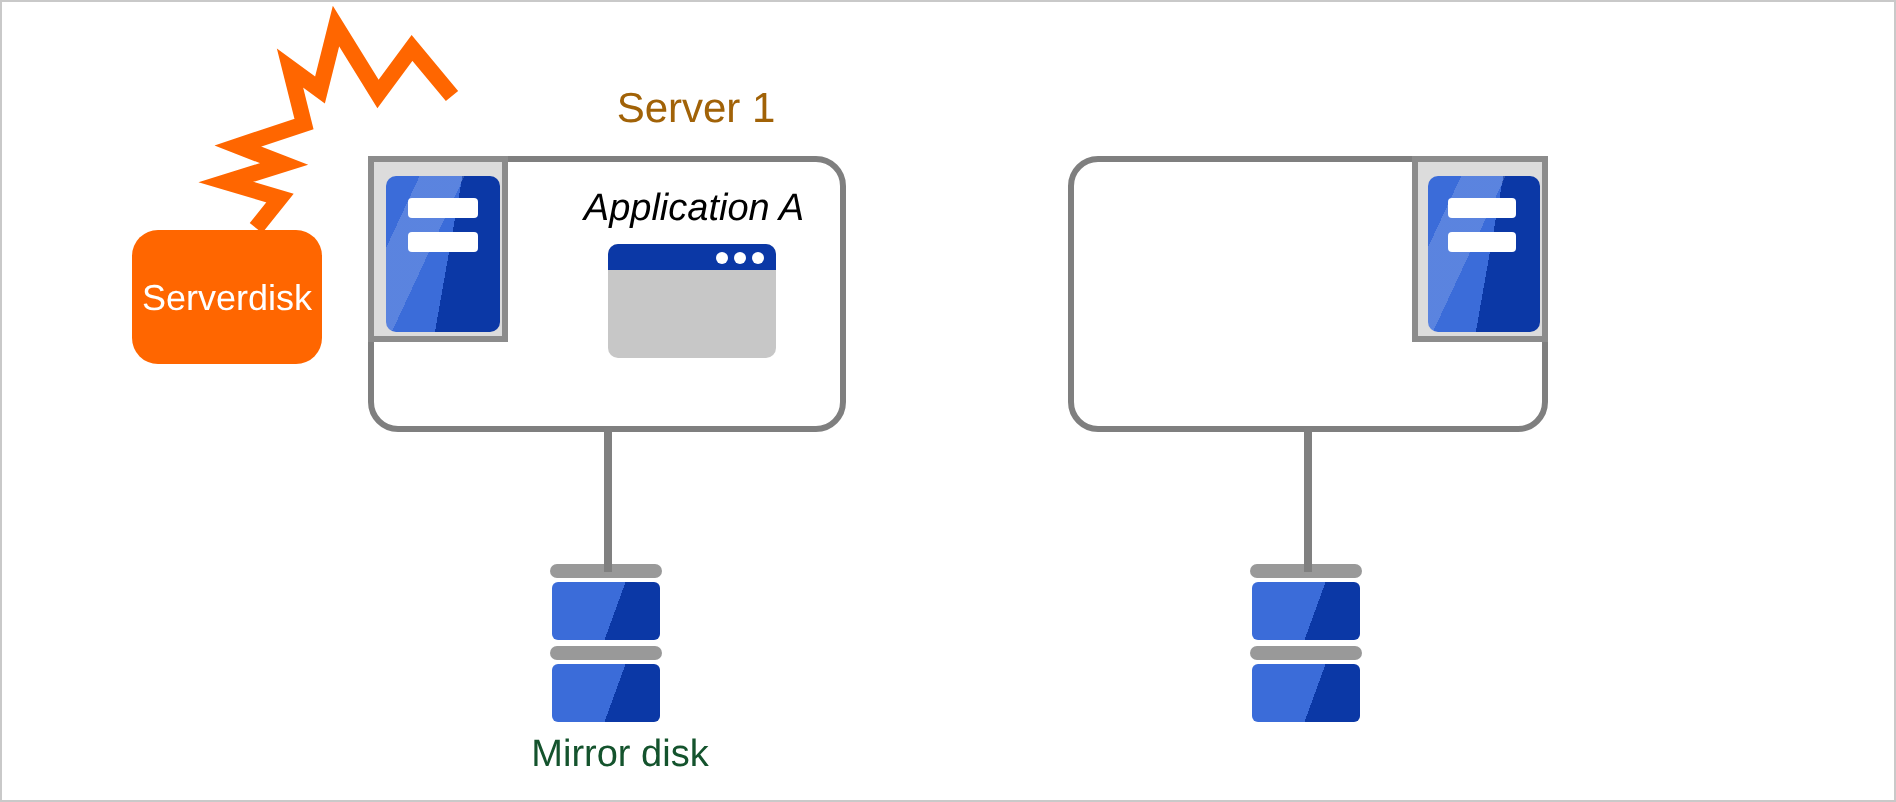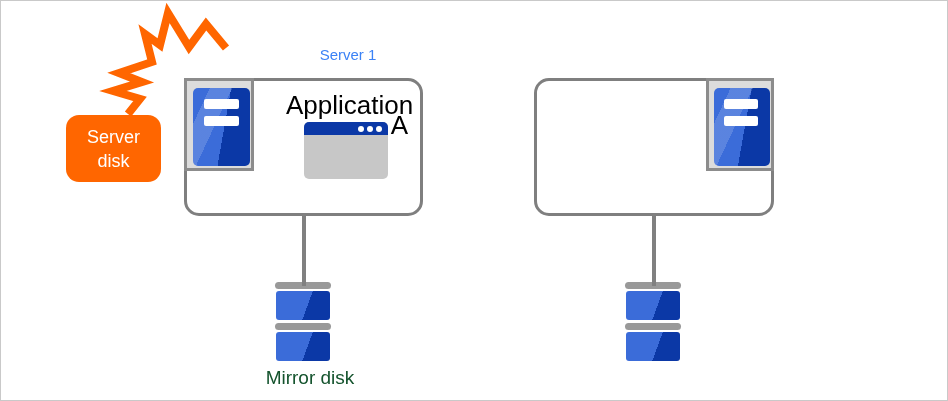--- a/index.html
+++ b/index.html
@@ -4,21 +4,21 @@
 <style>
   html,body{margin:0;padding:0;background:#fff;}
   body{font-family:"Liberation Sans", sans-serif;}
   .canvas{
     position:relative;width:948px;height:401px;background:#ffffff;
     border:1px solid #c9c9c9;box-sizing:border-box;overflow:hidden;
     -webkit-font-smoothing:antialiased;
   }
   .node-label{
     position:absolute;width:130px;text-align:center;
-    font-size:15px;color:#3b82f6;line-height:20px;
+    font-size:21px;color:#a16207;line-height:20px;
   }
   .node-box{
     position:absolute;width:239px;height:138px;box-sizing:border-box;
     background:#fff;border:3px solid #7f7f7f;border-radius:15px;
   }
   .icon-panel{
     position:absolute;width:70px;height:93px;box-sizing:border-box;
     background:#dcdcdc;border:3px solid #8c8c8c;z-index:3;
   }
   .tower{
@@ -28,37 +28,37 @@
       linear-gradient(115deg, rgba(255,255,255,0) 18%, rgba(255,255,255,0.16) 18% 42%, rgba(255,255,255,0) 42%),
       linear-gradient(100deg, #3b6cd9 54%, #0b38a6 54%);
   }
   .tower-bar{
     position:absolute;left:11px;width:35px;height:10px;
     background:#fff;border-radius:2px;
   }
   .tower-bar.b1{top:11px;}
   .tower-bar.b2{top:28px;}
   .app-label{
-    position:absolute;left:285px;top:94px;width:122px;text-align:right;
-    font-size:26px;color:#000;line-height:20px;
+    position:absolute;left:285px;top:94px;width:122px;text-align:center;
+    font-size:19px;color:#000;line-height:20px;font-style:italic;
   }
   .app-window{
     position:absolute;left:303px;top:121px;width:84px;height:57px;
     border-radius:5px;overflow:hidden;background:#c7c7c7;
   }
   .win-titlebar{
     position:absolute;left:0;top:0;right:0;height:13px;background:#0b38a6;
     display:flex;align-items:center;justify-content:flex-end;gap:3px;padding-right:6px;
     box-sizing:border-box;
   }
   .win-dot{width:6px;height:6px;border-radius:50%;background:#fff;flex:0 0 auto;}
   .badge{
     position:absolute;left:65px;top:114px;width:95px;height:67px;
     background:#ff6600;border-radius:13px;color:#fff;
-    display:flex;flex-direction:column;align-items:center;justify-content:center;
+    display:flex;flex-direction:row;align-items:center;justify-content:center;
     font-size:18px;line-height:24px;text-align:center;z-index:4;
   }
   .connector{position:absolute;width:4px;background:#808080;z-index:1;}
   .disk{position:absolute;width:56px;height:80px;}
   .disk-bar{position:absolute;left:0;width:56px;height:7px;border-radius:3.5px;background:#999999;}
   .disk-bar.t{top:0;}
   .disk-bar.m{top:41px;}
   .disk-platter{
     position:absolute;left:1px;width:54px;height:29px;border-radius:3px;
     background:linear-gradient(110deg, #3b6cd9 57%, #0b38a6 57%);

